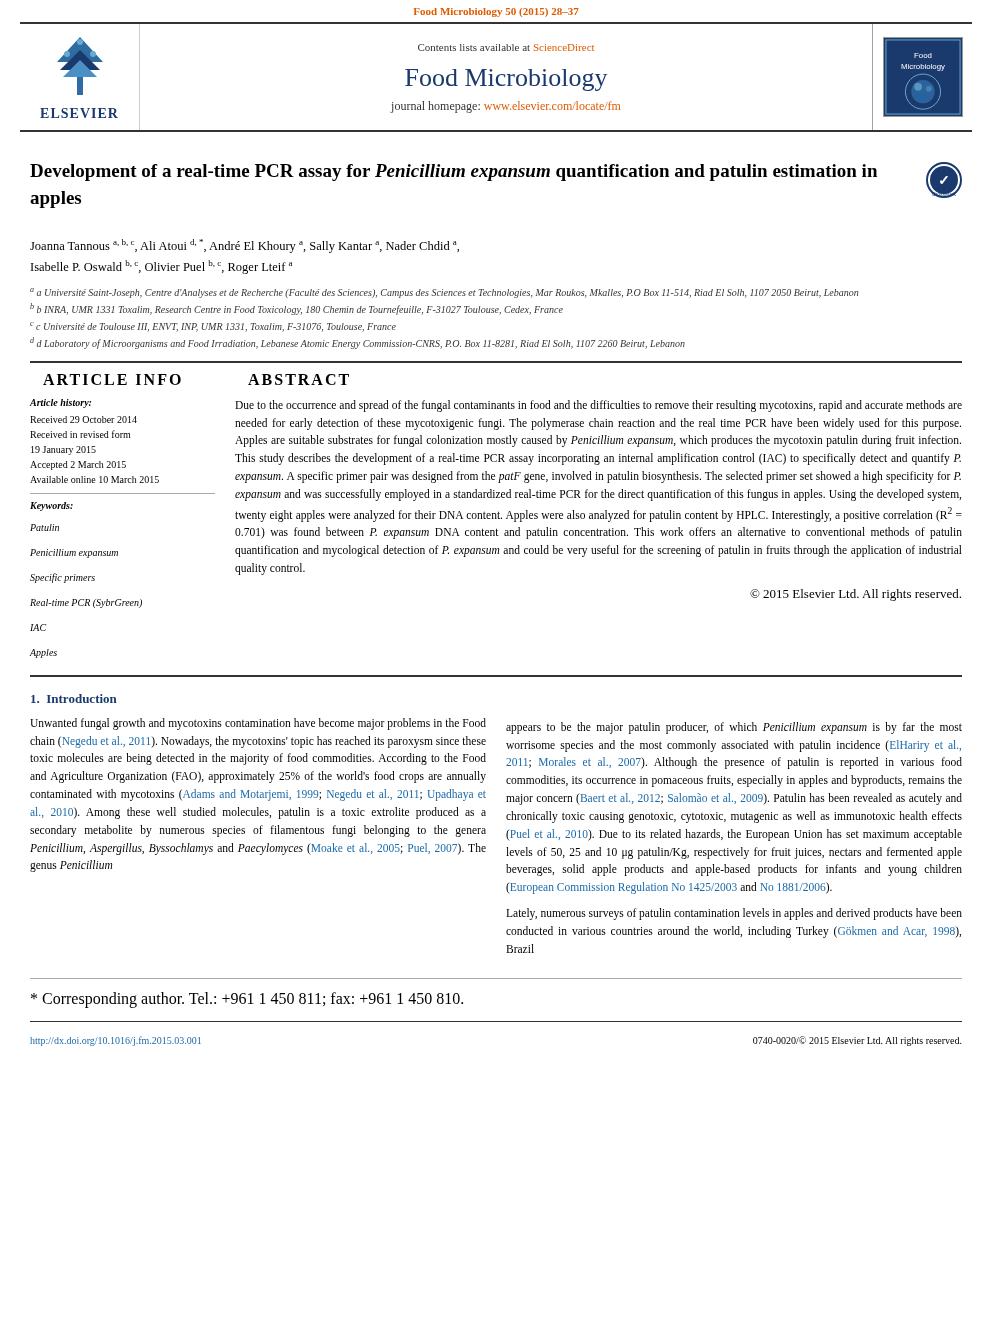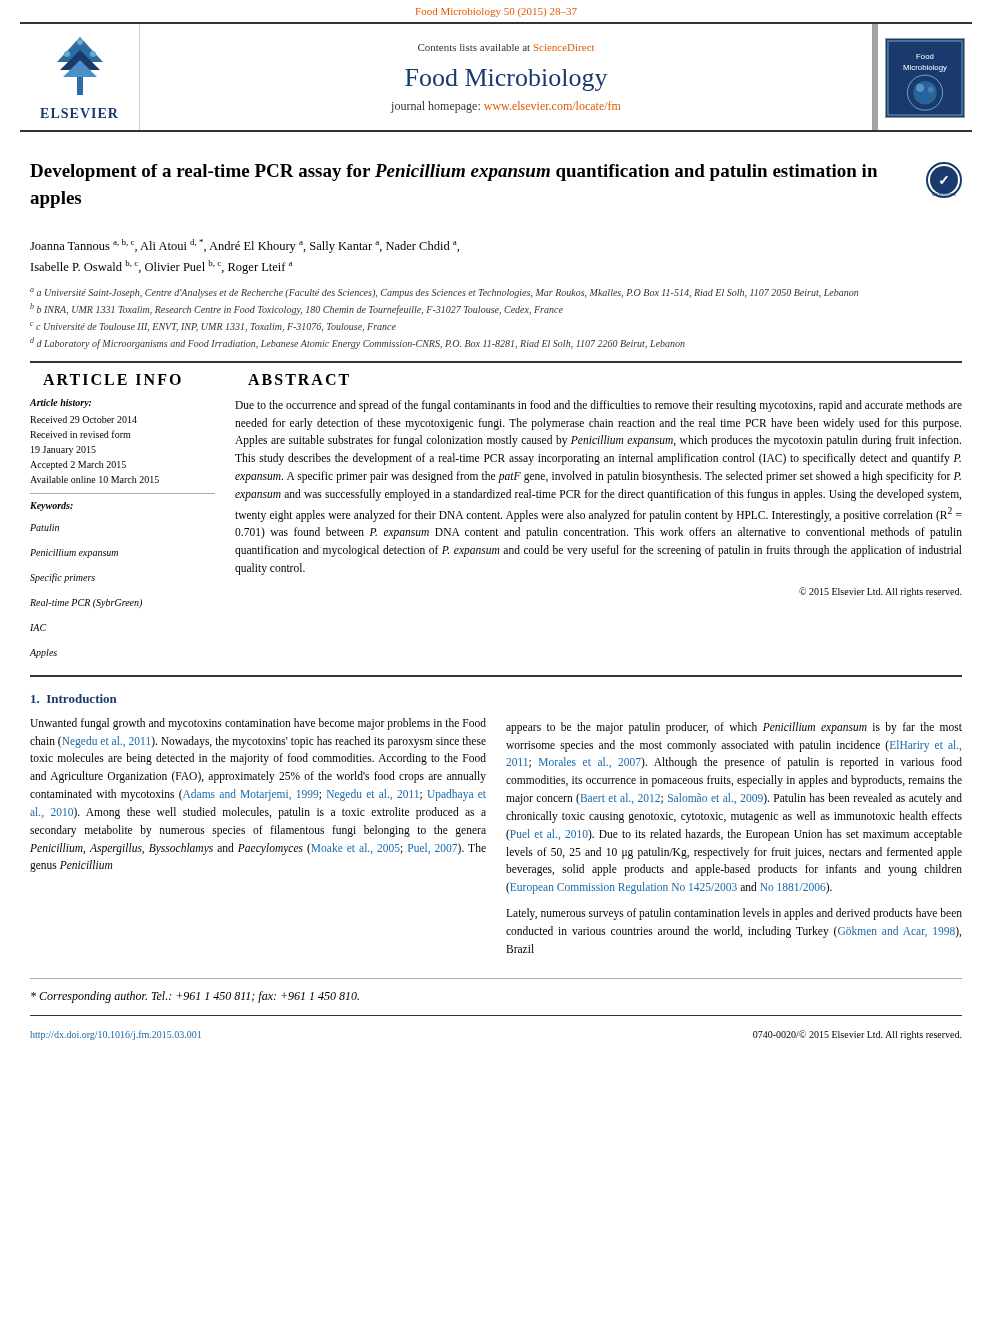--- a/index.html
+++ b/index.html
@@ -70,23 +70,23 @@
       font-size: 12px;
       color: #333;
     }
     .journal-homepage a {
       color: #e05a00;
       text-decoration: none;
     }
     .journal-header-right {
       width: 100px;
       display: flex;
-      align-items: flex-end;
+      align-items: center;
       justify-content: center;
-      border-left: 6px solid #a3a3a3;
+      border-left: 1px solid #a3a3a3;
       padding: 12px;
     }
     .fm-cover {
       width: 80px;
       height: 80px;
       background: linear-gradient(135deg, #1a3a6e 0%, #2e6da4 50%, #6aabcc 100%);
       border: 1px solid #999;
       display: flex;
       align-items: center;
       justify-content: center;
@@ -189,21 +189,21 @@
       font-style: italic;
       line-height: 1.6;
       margin-top: 9px;
     }
     .abstract-text {
       font-size: 11.5px;
       line-height: 1.55;
       text-align: justify;
     }
     .copyright {
-      font-size: 10px;
+      font-size: 13px;
       text-align: right;
       margin-top: 8px;
     }
     .section-divider {
       border: none;
       border-top: 2px solid #333;
       margin: 14px 0;
     }
     .intro-two-col {
       display: flex;
@@ -226,42 +226,41 @@
     .intro-text a, .inline-link {
       color: #1a6aab;
       text-decoration: none;
     }
     .footer-section {
       margin-top: 20px;
       border-top: 1px solid #aaa;
       padding-top: 8px;
     }
     .footnote {
-      font-size: 12px;
+      font-size: 16px;
       line-height: 1.5;
-      font-style: italic;
     }
     .footer-bar {
       margin-top: 10px;
       border-top: 1px solid #333;
       padding-top: 13px;
       display: flex;
       justify-content: space-between;
       font-size: 10px;
     }
     .doi-link {
       color: #1a6aab;
       text-decoration: none;
     }
   </style>
 </head>
 <body>
 
 <div>
-  <p style="text-align:center; font-size:11px; color:#e05a00; padding: 5px 0;">Food Microbiology 50 (2015) 28–37</p>
+  <p style="text-align:center; font-size:11px; color:#e05a00; padding: 5px 0; font-weight: bold;">Food Microbiology 50 (2015) 28–37</p>
 </div>
 
 <div class="journal-header">
 
   <div class="journal-header-left">
     <div class="elsevier-logo">
       <svg class="elsevier-tree" viewBox="0 0 70 70">
 
         <rect x="32" y="45" width="6" height="18" fill="#2e6da4"></rect>
 

